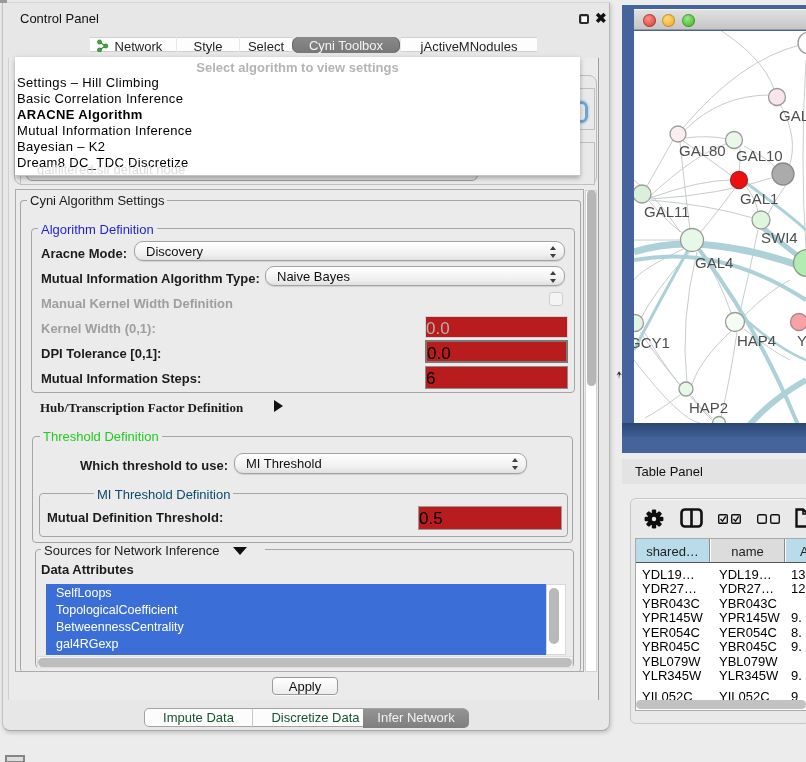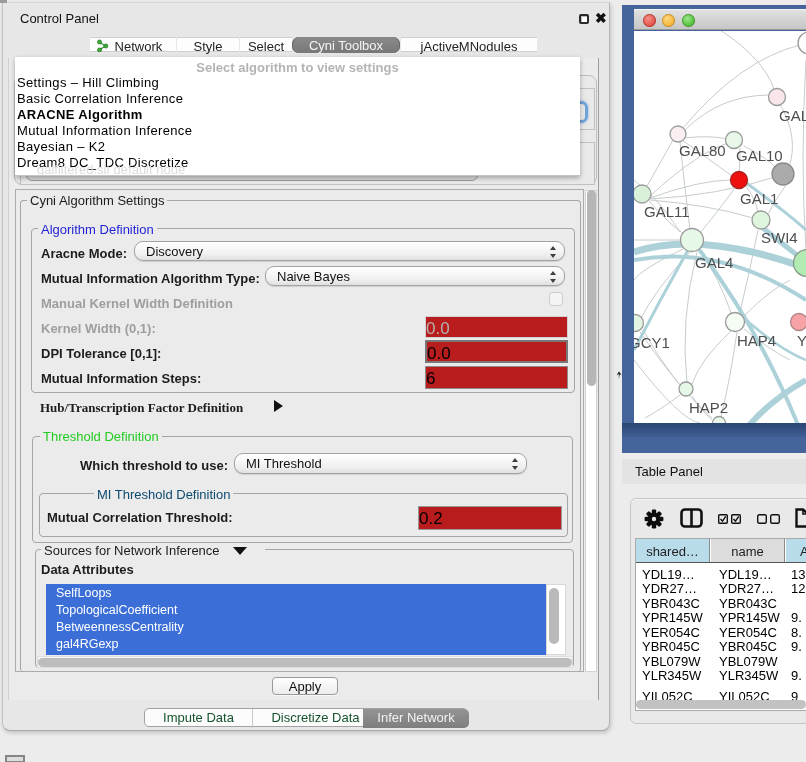--- a/index.html
+++ b/index.html
@@ -143,22 +143,22 @@
   <div class="abs tbox" style="left:32px;top:436px;width:541px;height:107px;"></div>
   <div class="abs tlabel r13" style="left:40px;top:429px;color:#22cc22;">Threshold Definition</div>
   <div class="abs b13" style="left:80px;top:458px;">Which threshold to use:</div>
   <div class="abs combo" style="left:234px;top:453px;width:293px;height:21px;">
       <span>MI Threshold</span>
       <i></i>
     </div>
 
   <div class="abs tbox" style="left:39px;top:493px;width:529px;height:44px;"></div>
   <div class="abs tlabel r13" style="left:46px;top:487px;color:#0c4a6e;margin-left:48px;">MI Threshold Definition</div>
-  <div class="abs b13" style="left:47px;top:510px;">Mutual Correlation Threshold:</div>
-  <div class="abs field" style="left:418px;top:506px;width:144px;height:24px;border-color:#9a9a9a;">0.2</div>
+  <div class="abs b13" style="left:47px;top:510px;">Mutual Definition Threshold:</div>
+  <div class="abs field" style="left:418px;top:506px;width:144px;height:24px;border-color:#9a9a9a;">0.5</div>
 
   <div class="abs tbox" style="left:35px;top:549px;width:539px;height:119px;"></div>
   <div class="abs tlabel r13" style="left:41px;top:543px;">Sources for Network Inference</div>
   <div class="abs" style="left:221px;top:545px;width:44px;height:10px;background:#ebebeb;"></div>
   <div class="abs" style="left:233px;top:547px;width:0;height:0;border-top:8px solid #111;border-left:7px solid transparent;border-right:7px solid transparent;"></div>
   <div class="abs b13" style="left:41px;top:562px;">Data Attributes</div>
   <div class="abs" style="left:46px;top:584px;width:500px;height:71px;background:#3b6fd7;"></div>
   <div class="abs" style="left:546px;top:584px;width:20px;height:71px;background:#fff;border:1px solid #d8d8d8;"></div>
   <div class="abs" style="left:549px;top:588px;width:10px;height:56px;background:#b9b9b9;border-radius:5px;"></div>
   <div class="abs litem" style="top:586px;">SelfLoops</div>

